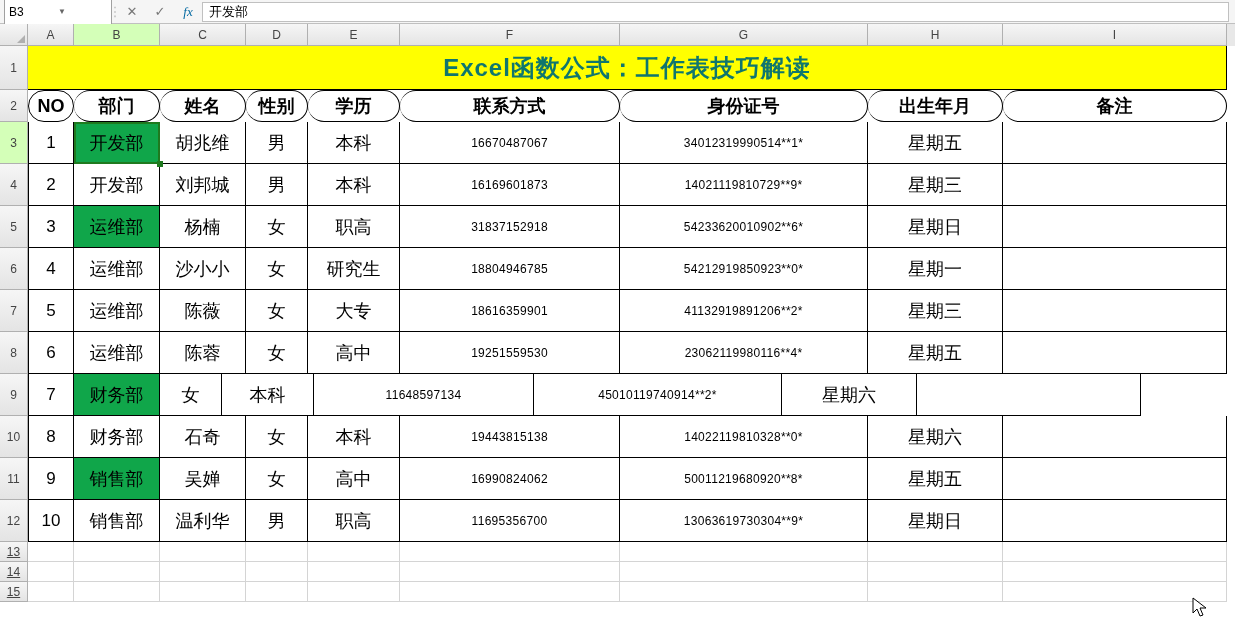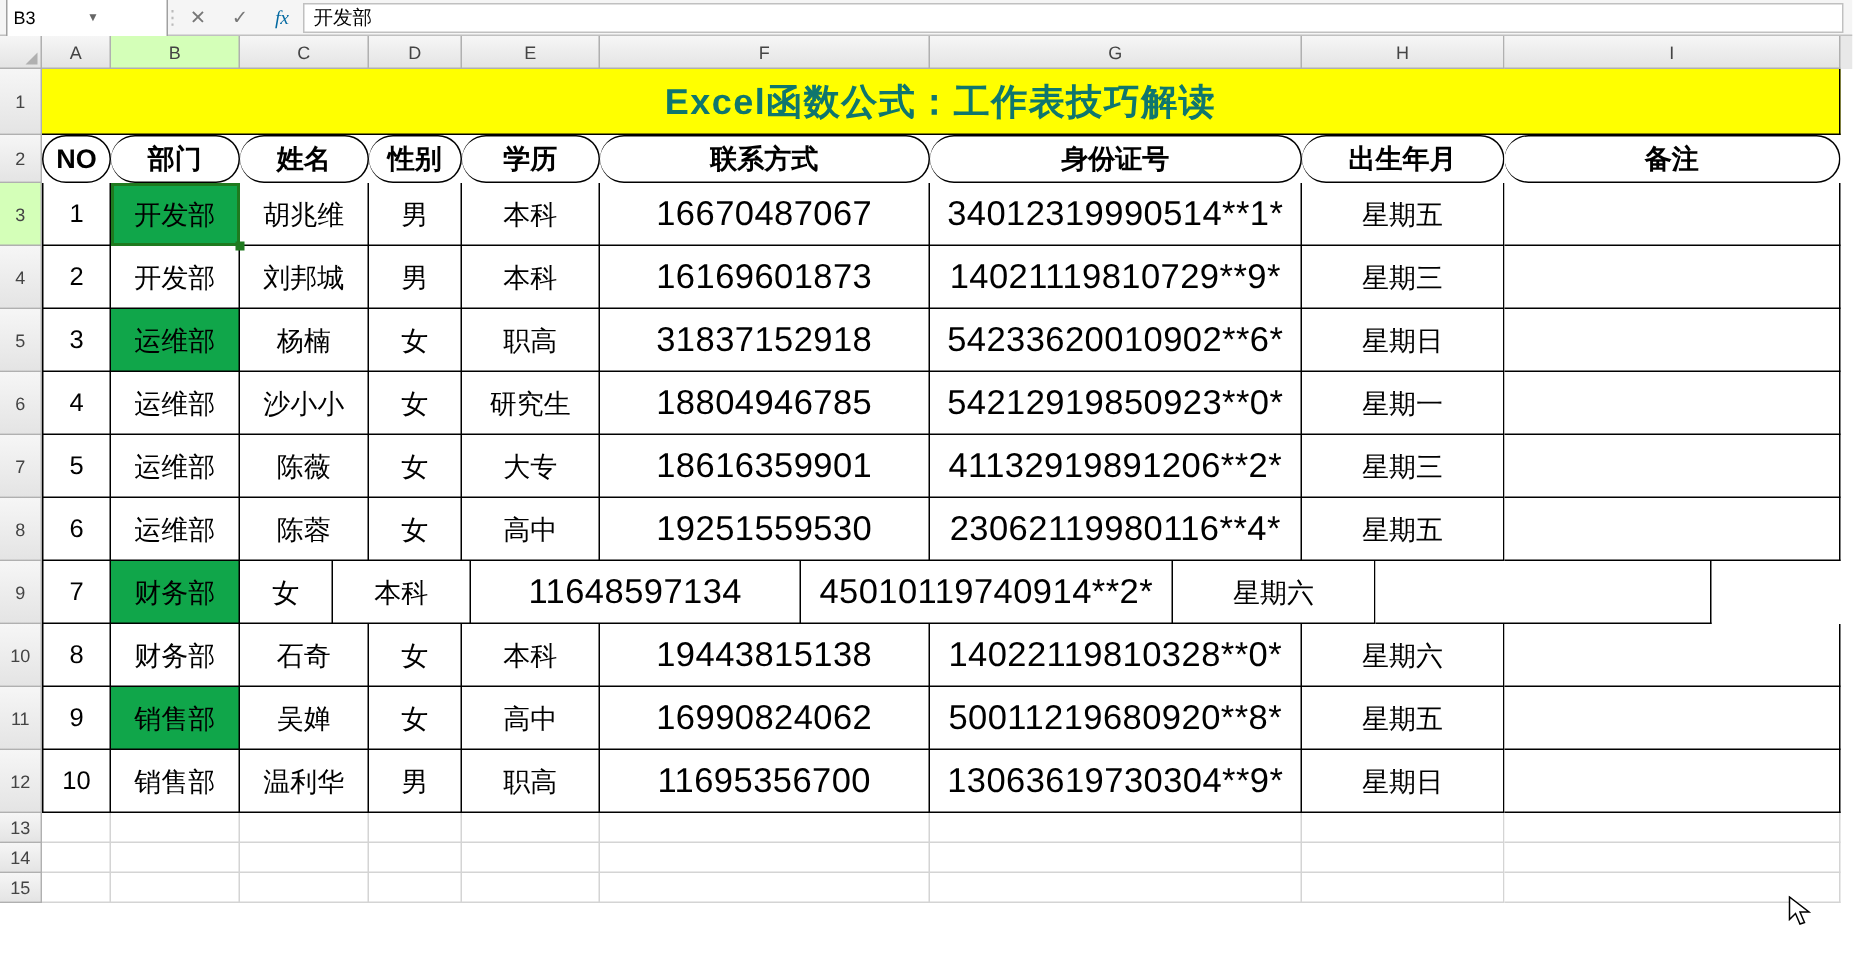--- a/index.html
+++ b/index.html
@@ -142,21 +142,21 @@
 .cE { width: 92px; }
 .cF { width: 220px; }
 .cG { width: 248px; }
 .cH { width: 135px; }
 .cI { width: 224px; }
 
 
 .h-title { height: 44px; }
 .h-hdr { height: 32px; }
 .h-data { height: 42px; }
-.h-empty { height: 20px; }
+.h-empty { height: 20px; text-decoration: underline; }
 
 
 .title-cell {
   background: #ffff00;
   font-weight: 700;
   font-size: 24px;
   color: #0f766e;
   border: 1.5px solid #000;
   border-left: none;
   border-top: none;
@@ -170,21 +170,21 @@
 .bordered {
   border-right: 1.5px solid #000;
   border-bottom: 1.5px solid #000;
 }
 .bordered.first-col { border-left: 1.5px solid #000; }
 .hdr-row .bordered { border-top: 1.5px solid #000; }
 
 .hdr-row .cell { font-weight: 700; font-size: 18px; border-radius: 16px; }
 .data-row .cell { font-size: 18px; }
 .data-row .cell.cA { font-size: 17px; }
-.data-row .cell.cF, .data-row .cell.cG { font-size: 23px; font-family: Arial, sans-serif; letter-spacing: 0.3px;}
+.data-row .cell.cF, .data-row .cell.cG { font-size: 12px; font-family: Arial, sans-serif; letter-spacing: 0.3px;}
 
 .greenfill { background: #10a64a; }
 
 .selrect {
   position: absolute;
   pointer-events: none;
 }
 .selrect .box {
   position: absolute;
   border: 2px solid #1f7a1f;

